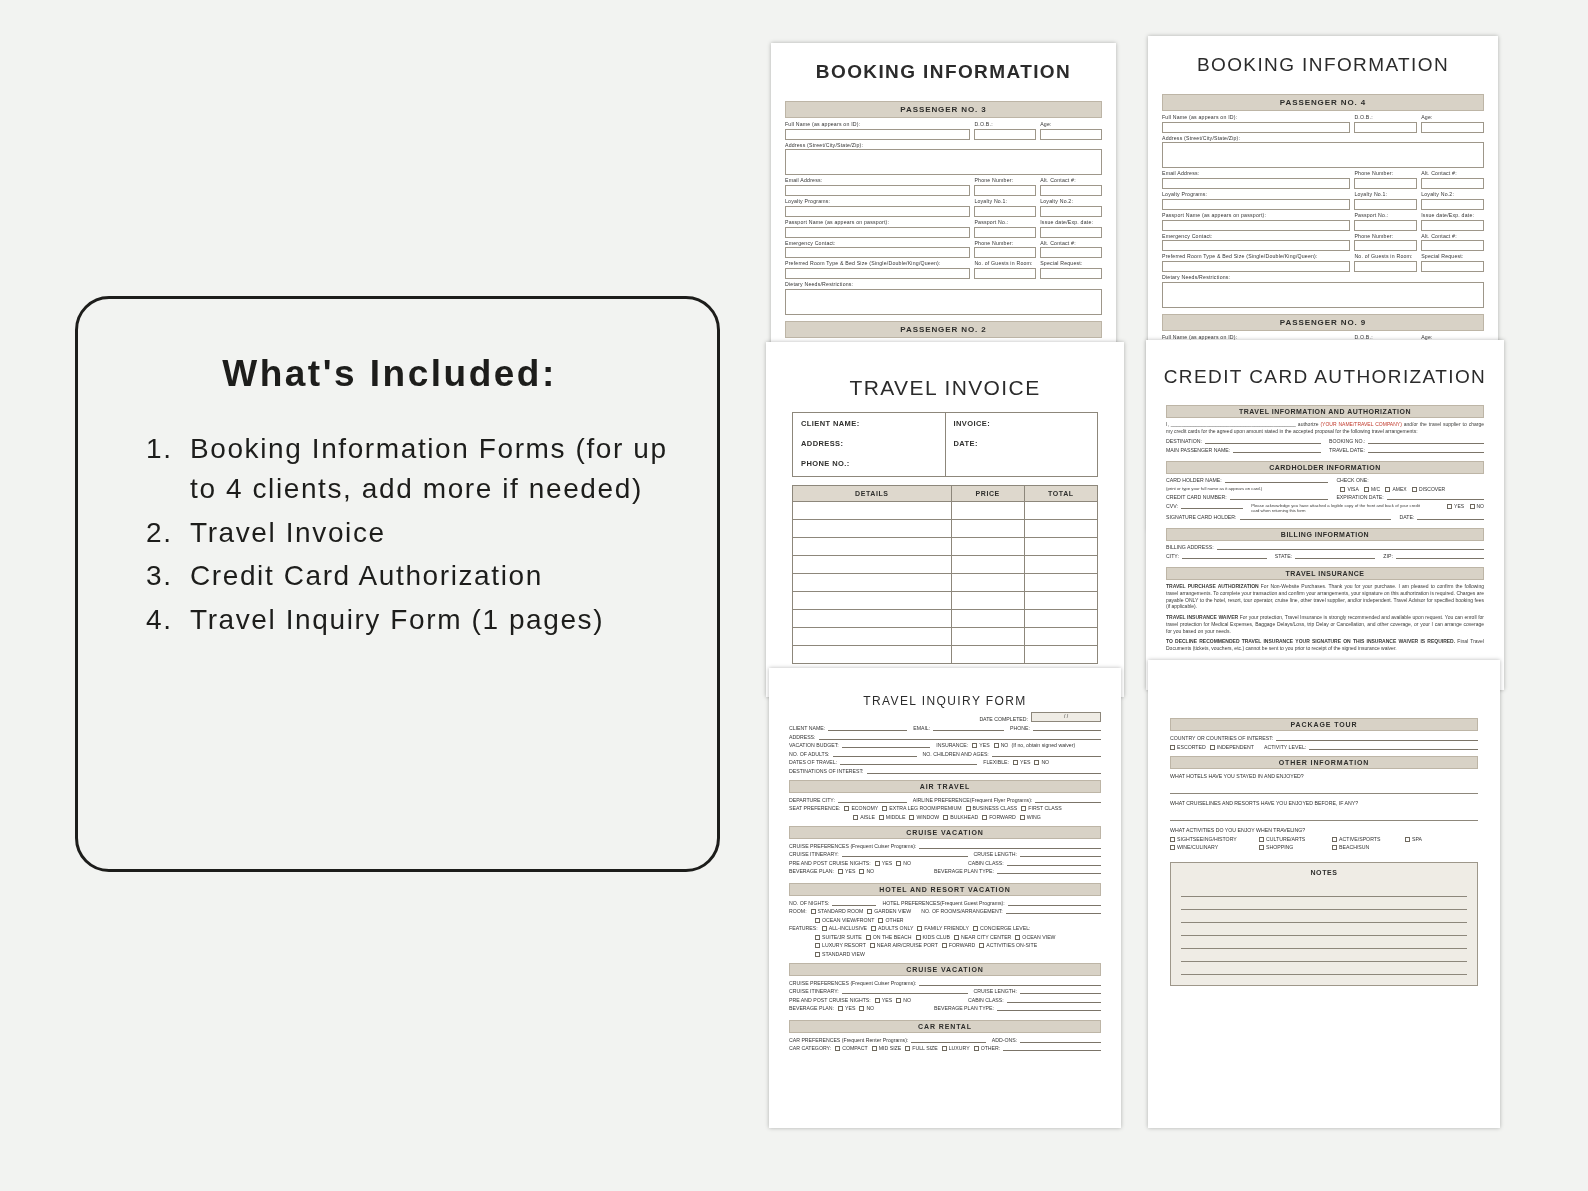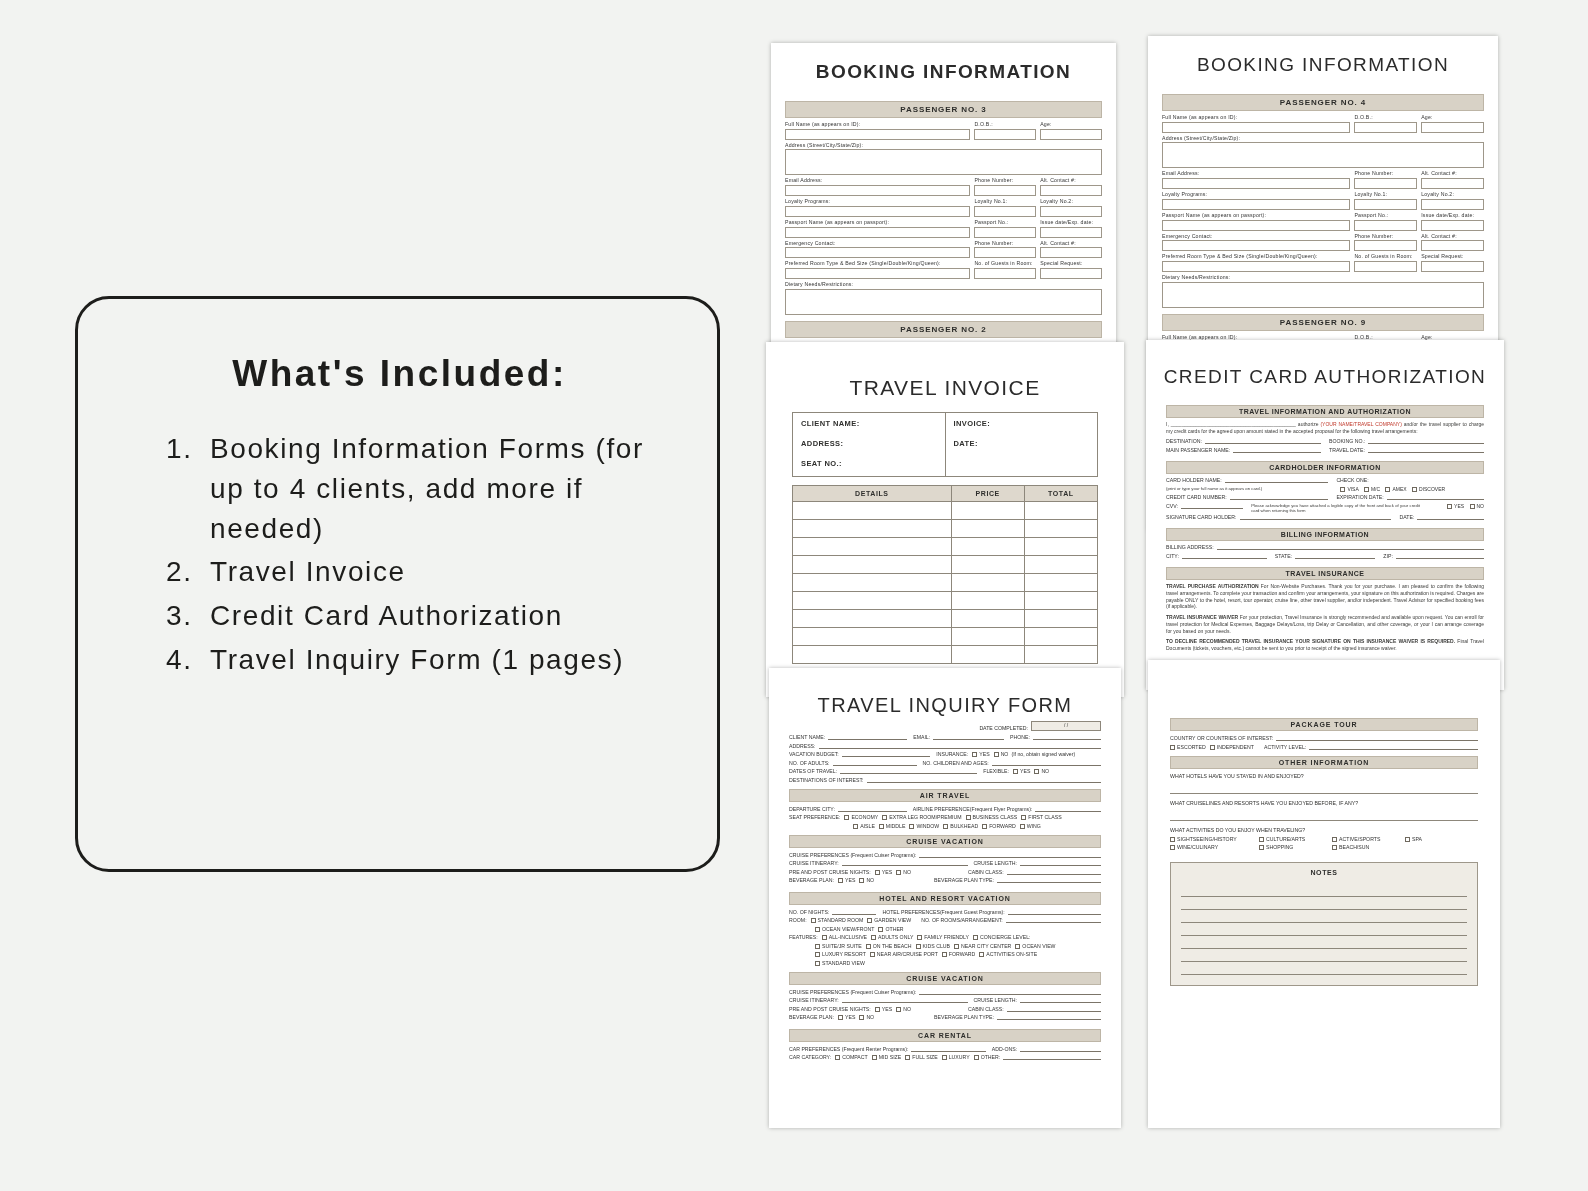--- a/index.html
+++ b/index.html
@@ -13,21 +13,21 @@
   }
 
   
   .info-card {
     position: absolute;
     left: 75px; top: 296px;
     width: 645px; height: 576px;
     border: 3px solid #1d1d1b;
     border-radius: 34px;
     background: #f2f3f1;
-    padding: 54px 40px 0 44px;
+    padding: 54px 40px 0 24px;
   }
   .info-title {
     text-align: center;
     font-size: 37px;
     font-weight: bold;
     letter-spacing: 2.5px;
     color: #1d1d1b;
     margin-bottom: 34px;
   }
   .info-list {
@@ -413,21 +413,21 @@
   </div>
 </div>
 
 <div class="sheet" id="sheet-invoice">
   <div class="doc-title" style="font-size:21px;padding-top:34px">TRAVEL INVOICE</div>
   <div class="pad" style="padding:0 26px;">
     <div class="inv-box">
       <div class="half">
         <div class="inv-lbl">CLIENT NAME:</div>
         <div class="inv-lbl">ADDRESS:</div>
-        <div class="inv-lbl" style="margin-bottom:2px">SEAT NO.:</div>
+        <div class="inv-lbl" style="margin-bottom:2px">PHONE NO.:</div>
       </div>
       <div class="half">
         <div class="inv-lbl">INVOICE:</div>
         <div class="inv-lbl">DATE:</div>
       </div>
     </div>
 
     <table class="inv-table">
       <thead>
         <tr>
@@ -596,21 +596,21 @@
       <span>For your protection, Travel Insurance is strongly recommended and available upon request. You can enroll for travel protection for Medical Expenses, Baggage Delays/Loss, trip Delay or Cancellation, and other coverage, or your I can arrange coverage for you based on your needs.</span>
     </div>
     <div class="ptxt">
       <span class="bold">TO DECLINE RECOMMENDED TRAVEL INSURANCE YOUR SIGNATURE ON THIS INSURANCE WAIVER IS REQUIRED.</span>
       <span>Final Travel Documents (tickets, vouchers, etc.) cannot be sent to you prior to receipt of the signed insurance waiver.</span>
     </div>
   </div>
 </div>
 
 <div class="sheet" id="sheet-inquiry">
-  <div class="doc-title" style="font-size:20px;padding-top:26px;padding-bottom:4px">TRAVEL INQUIRY FORM</div>
+  <div class="doc-title" style="font-size:12px;padding-top:26px;padding-bottom:4px">TRAVEL INQUIRY FORM</div>
   <div class="pad iq" style="padding:0 20px;">
     <div style="display:flex;justify-content:flex-end;align-items:flex-end;margin-bottom:3px;">
       <span>DATE COMPLETED:</span>
       <span style="border:1px solid #8d877b;background:#efece5;width:70px;height:10px;display:inline-block;margin-left:3px;text-align:center;font-size:5px;">/        /</span>
     </div>
     <div style="display:flex;gap:6px;">
       <div class="inl" style="flex:1.3">
           <span>CLIENT NAME:</span>
           <span class="dots"></span>
         </div>

